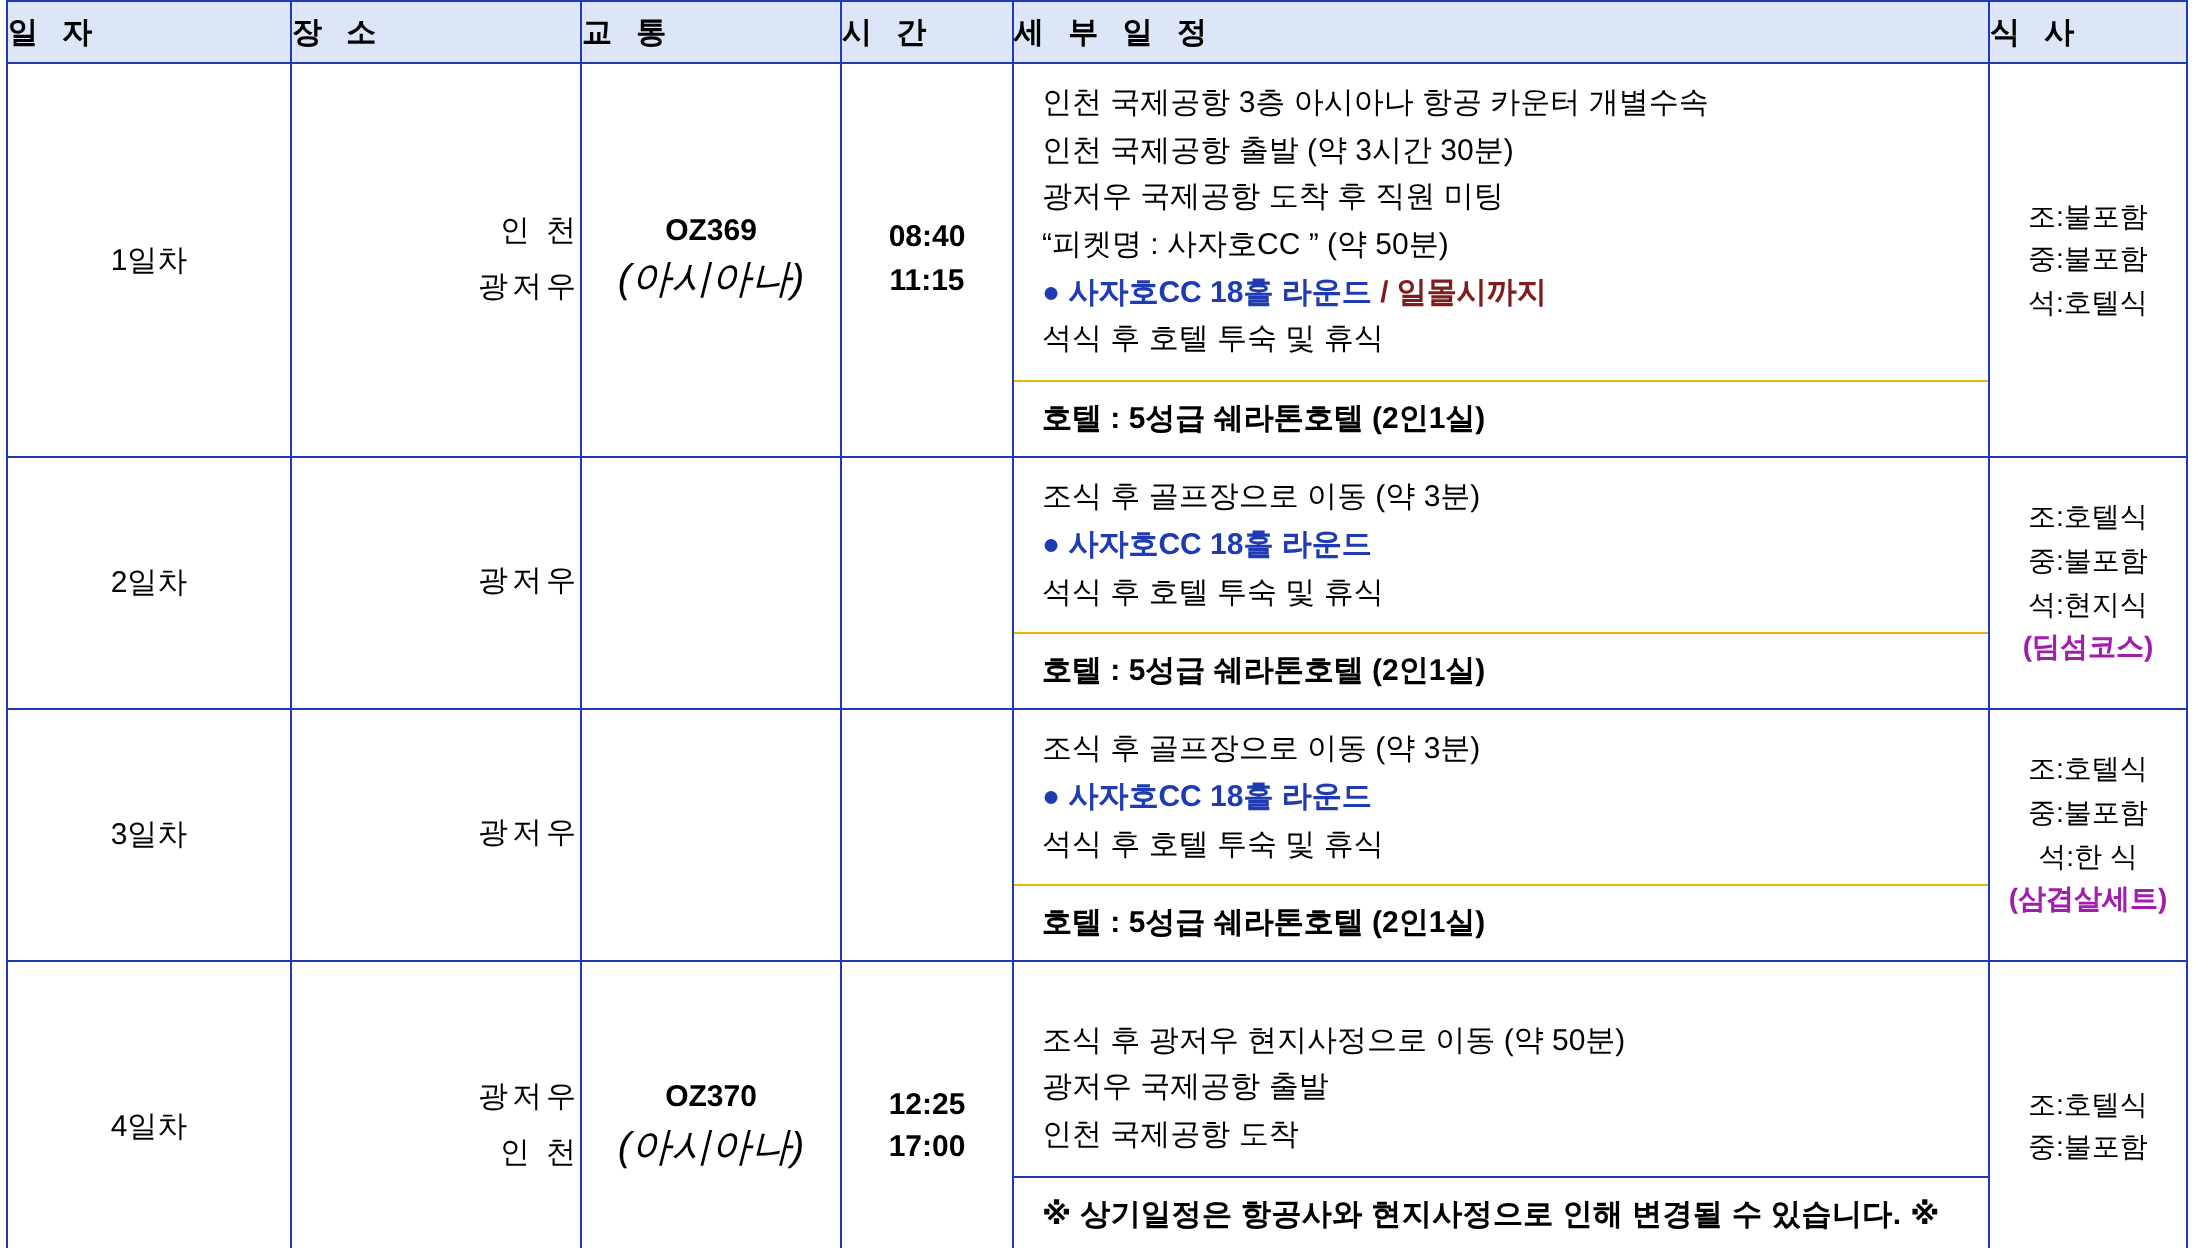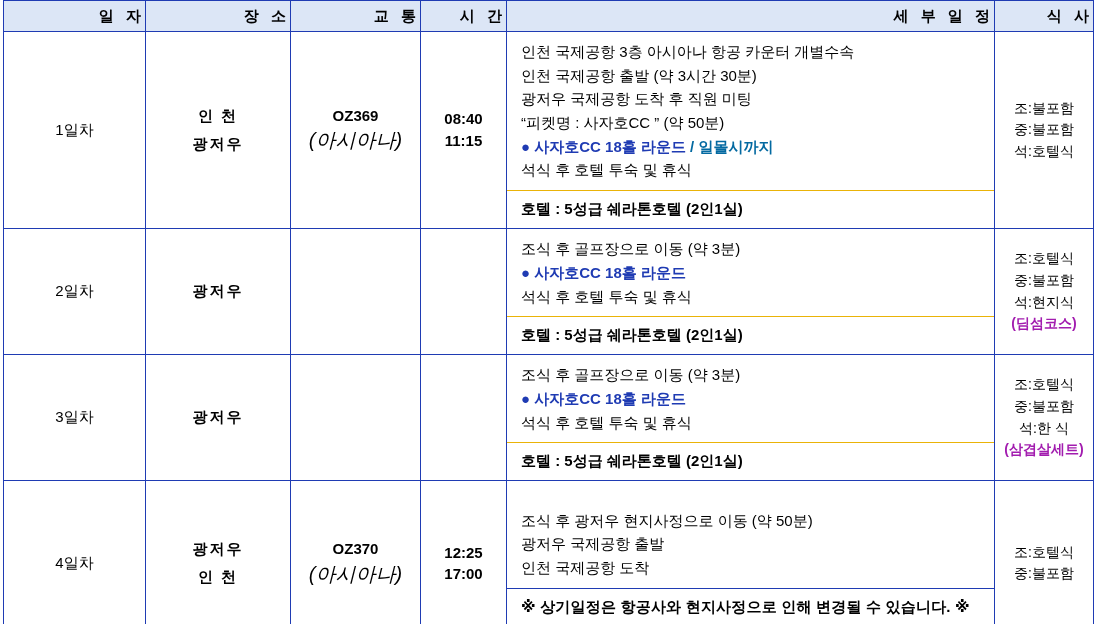--- a/index.html
+++ b/index.html
@@ -35,29 +35,29 @@
     border: 1px solid #1f3bb3;
     vertical-align: middle;
     padding: 0;
   }
   thead th {
     background: #dce6f6;
     height: 30px;
     font-size: 15px;
     font-weight: bold;
     letter-spacing: 4px;
-    text-align: right;
+    text-align: left;
     color: #000;
   }
   td.day, td.place, td.trans, td.time, td.meal {
     text-align: center;
     font-size: 15px;
   }
   td.day { font-weight: normal; }
-  td.place { font-weight: bold; letter-spacing: 2px; line-height: 1.9; }
+  td.place { font-weight: normal; letter-spacing: 2px; line-height: 1.9; text-align: right; }
   td.trans { font-weight: bold; line-height: 1.45; text-align: center; }
   td.trans .sub { font-weight: normal; font-size: 20px; font-style: italic; }
   td.time { font-weight: bold; line-height: 1.45; }
   td.meal { font-size: 14px; line-height: 1.55; text-align: center; }
   td.meal .accent { color: #a21caf; font-weight: bold; }
 
   td.detail { padding: 0; }
   .detail-main {
     padding: 8px 10px 8px 14px;
     font-size: 15px;
@@ -74,21 +74,21 @@
     padding: 9px 10px 9px 14px;
     font-size: 15px;
     font-weight: bold;
     letter-spacing: 0.2px;
   }
   .line { white-space: nowrap; }
   .golf {
     color: #1f3bb3;
     font-weight: bold;
   }
-  .golf .sunset { color: #0369a1; }
+  .golf .sunset { color: #7f1d1d; }
   .row-1 { height: 195px; }
   .row-2 { height: 115px; }
   .row-3 { height: 115px; }
   .row-4 { height: 165px; }
 </style>
 </head>
 <body>
 
 <div id="sheet">
   <table class="itin">

